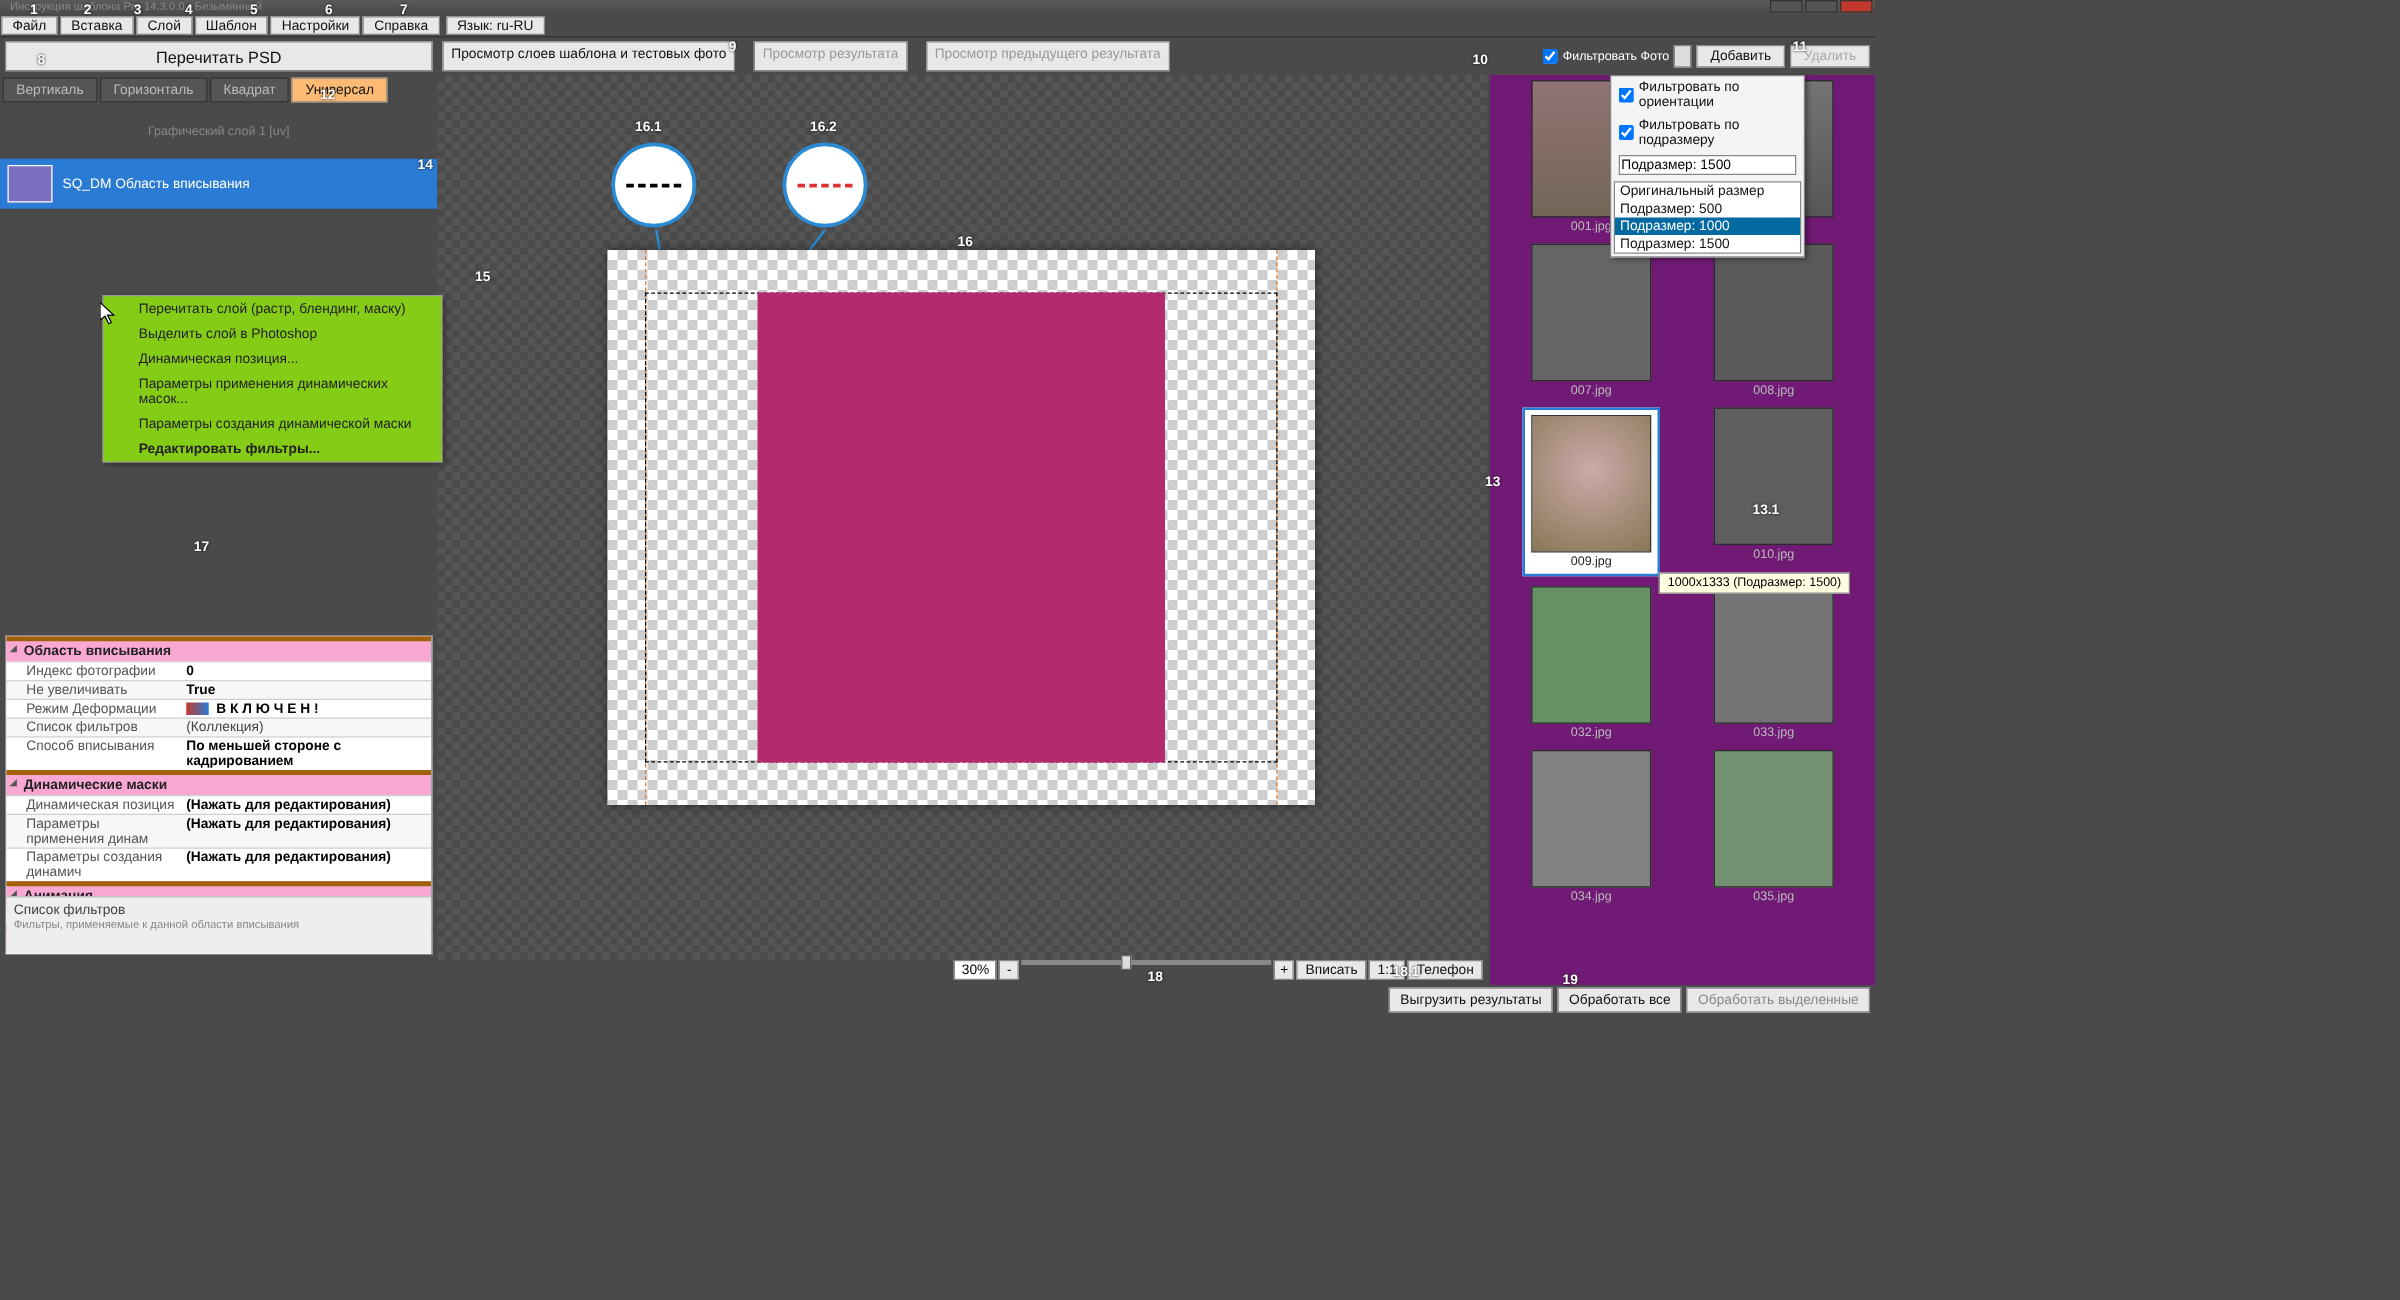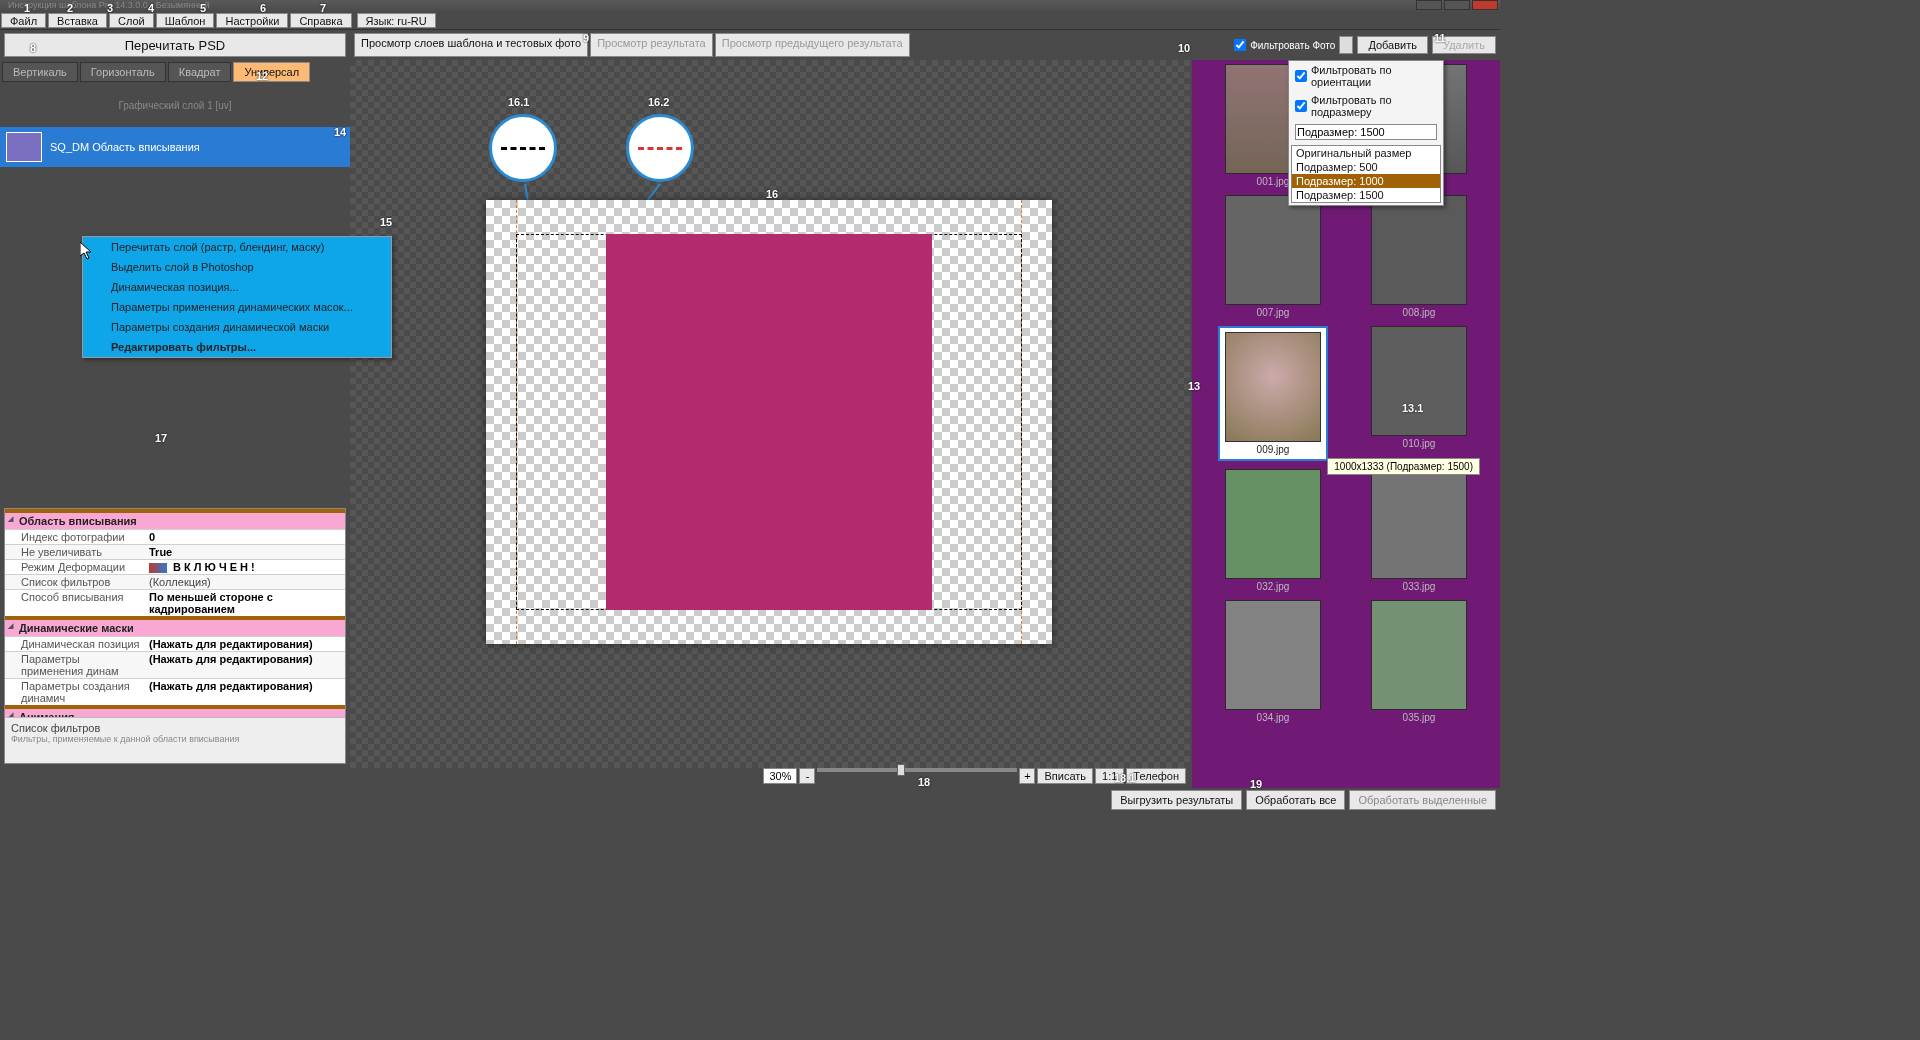--- a/index.html
+++ b/index.html
@@ -18,21 +18,21 @@
 .menu-lang { margin-left:4px; }
 
 
 .callout { position:absolute; color:#fff; font-weight:bold; font-size:11px; text-shadow:0 0 2px #000; z-index:5000; pointer-events:none;}
 
 
 .row-reread { height:30px; display:flex; }
 .reread-left { width:350px; padding:3px 4px; }
 .reread-btn { width:100%; height:24px; background:#e8e8e8; border:1px solid #888; color:#111; font-size:13px; font-weight:normal;}
 
-.row-views { flex:1; padding:3px 4px; display:flex; gap:2px; }
+.row-views { flex:1; padding:3px 4px; display:flex; gap:15px; }
 .vbtn { background:#e8e8e8; color:#111; border:1px solid #888; padding:3px 6px; cursor:pointer; }
 .vbtn.disabled { color:#999; }
 
 .row-right { width:310px; padding:3px 4px; display:flex; align-items:center; gap:4px; justify-content:flex-end; position:relative;}
 .chk { width:12px; height:12px; }
 .filter-lbl { color:#fff; font-size:10px; }
 .drop-arrow { width:14px; height:18px; background:#ddd; border:1px solid #888;}
 .addbtn,.delbtn { background:#e8e8e8; border:1px solid #888; color:#111; padding:2px 10px;}
 .delbtn { color:#aaa; }
 
@@ -40,21 +40,21 @@
 .left { position:absolute; left:0; top:60px; width:350px; bottom:0; background:#4a4a4a; }
 .orient-btns { display:flex; gap:2px; padding:2px; }
 .obtn { background:#555; border:1px solid #333; color:#bbb; padding:3px 10px; }
 .obtn.active { background:#fdba74; color:#111; border:1px solid #888;}
 .layer-title { text-align:center; color:#888; padding:16px 0; font-size:10px;}
 
 .layer-row { background:#2a7bd4; color:#fff; display:flex; align-items:center; height:40px; padding:0 6px; gap:8px; }
 .layer-swatch { width:36px; height:30px; background:#7a6fc0; border:1px solid #fff;}
 
 
-.ctx { position:absolute; left:82px; top:176px; width:310px; background:#0ea5e9; border:1px solid #999; box-shadow:2px 2px 4px rgba(0,0,0,.4); z-index:100;}
+.ctx { position:absolute; left:82px; top:176px; width:272px; background:#84cc16; border:1px solid #999; box-shadow:2px 2px 4px rgba(0,0,0,.4); z-index:100;}
 .ctx-item { padding:4px 10px 4px 28px; color:#222; cursor:pointer; }
 .ctx-bold { font-weight:bold; }
 
 
 .props { position:absolute; left:4px; top:448px; right:4px; bottom:48px; background:#eee; color:#222; border:1px solid #888; overflow:hidden; font-size:10px;}
 .pgroup { background:#f9a8d4; padding:2px 4px 2px 14px; font-weight:bold; border-top:4px solid #a16207; position:relative;}
 .pgroup::before { content:"◢"; position:absolute; left:3px; font-size:7px; color:#555;}
 .prow { display:flex; border-top:1px solid #d0d0d0; background:#fff;}
 .prow.alt { background:#f7f7f7;}
 .pname { width:140px; padding:1px 4px 1px 16px; color:#555;}
@@ -112,21 +112,21 @@
 
 
 .ttip { position:absolute; right:20px; top:398px; background:#ffffe1; border:1px solid #888; color:#000; padding:2px 6px; font-size:10px; z-index:200;}
 
 
 .fpopup { position:absolute; right:56px; top:60px; width:156px; background:#f4f4f4; border:1px solid #888; z-index:300; box-shadow:2px 2px 4px rgba(0,0,0,.4);}
 .fpopup .frow { padding:3px 6px; color:#111; display:flex; align-items:center; gap:4px;}
 .fpopup select,.fpopup .combo { width:100%; background:#fff; border:1px solid #888; color:#000; padding:1px;}
 .fpopup .list { background:#fff; border:1px solid #888; margin:2px;}
 .fpopup .li { padding:1px 4px; color:#111;}
-.fpopup .li.sel { background:#a16207; color:#fff;}
+.fpopup .li.sel { background:#0369a1; color:#fff;}
 
 
 .botbar { position:absolute; left:350px; right:0; bottom:0; height:24px; background:#4a4a4a; display:flex; align-items:center; padding:0 4px; gap:4px;}
 .botbar .spacer { flex:1;}
 .botbar .bb { background:#e8e8e8; border:1px solid #888; color:#111; padding:3px 8px;}
 .botbar .bb.dis { color:#888;}
 
 
 .cursor { position:absolute; left:80px; top:182px; z-index:101; pointer-events:none;}
 </style>

